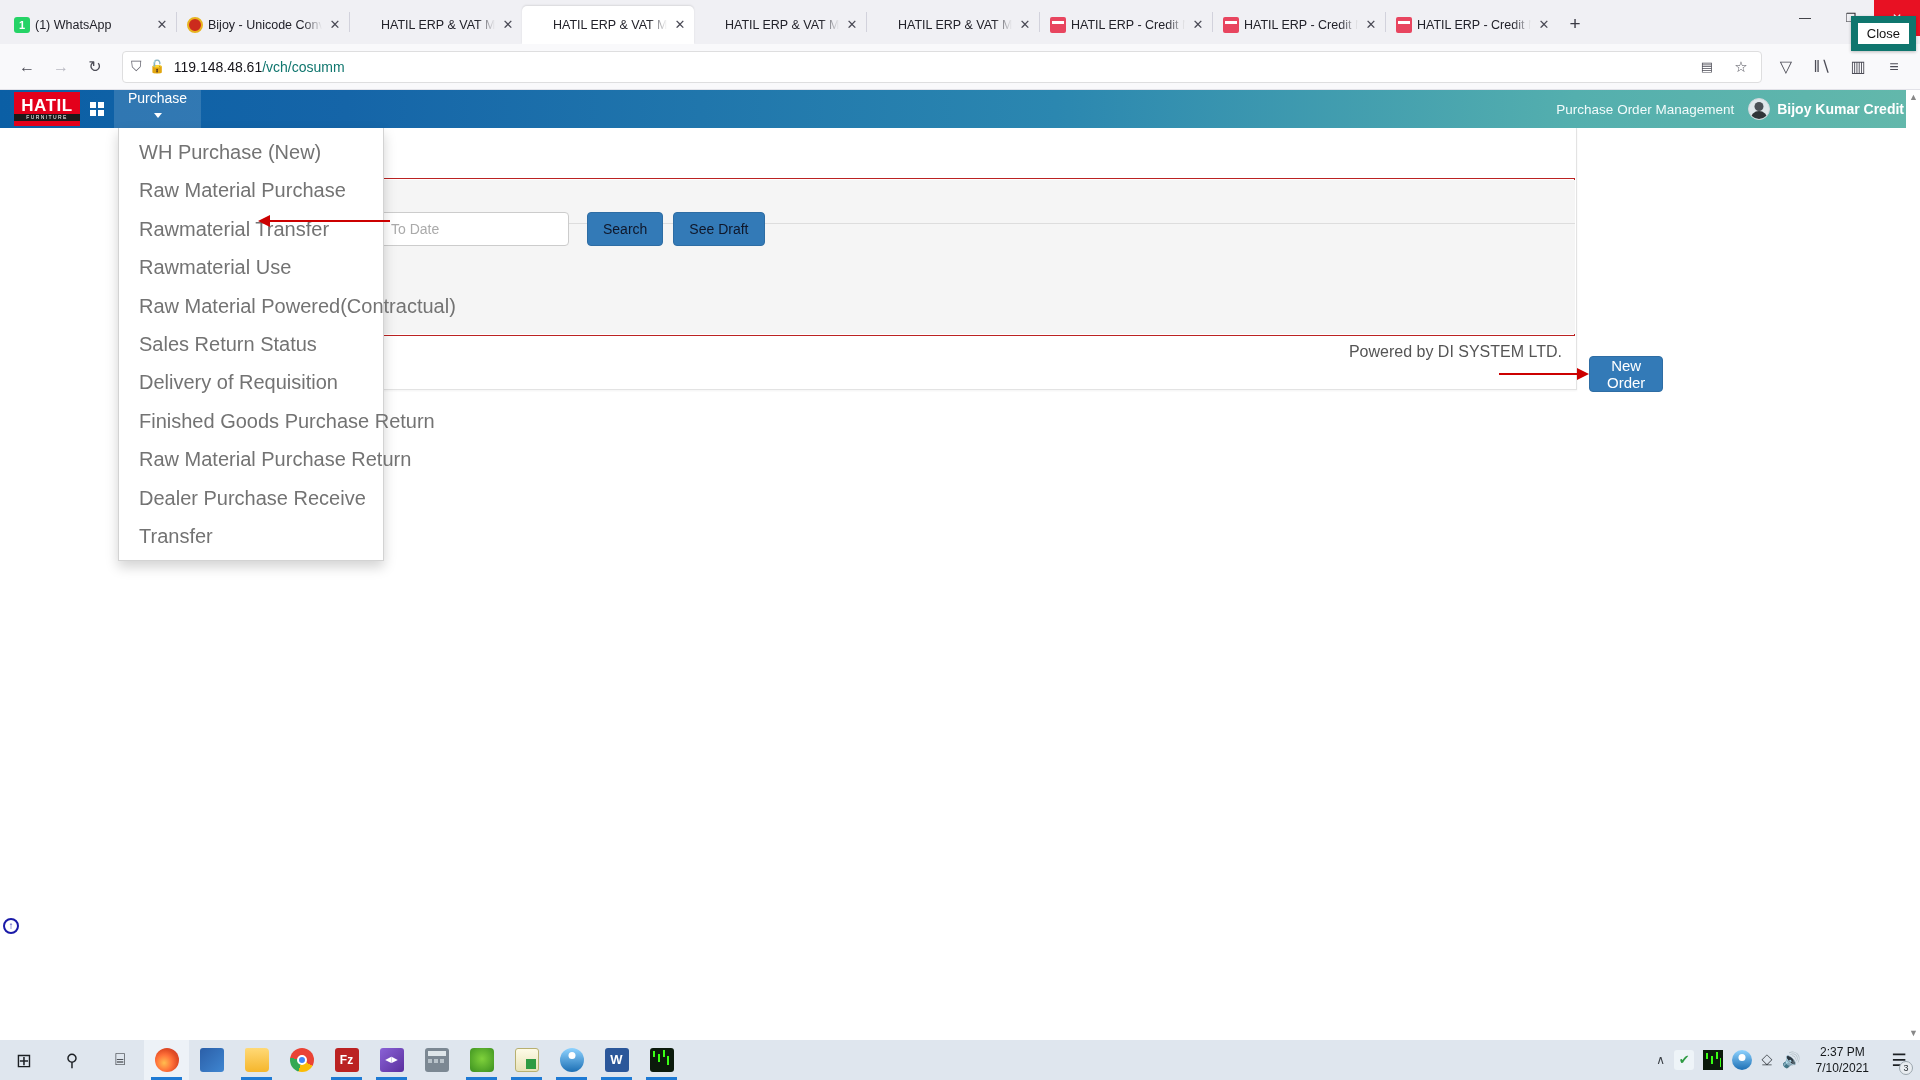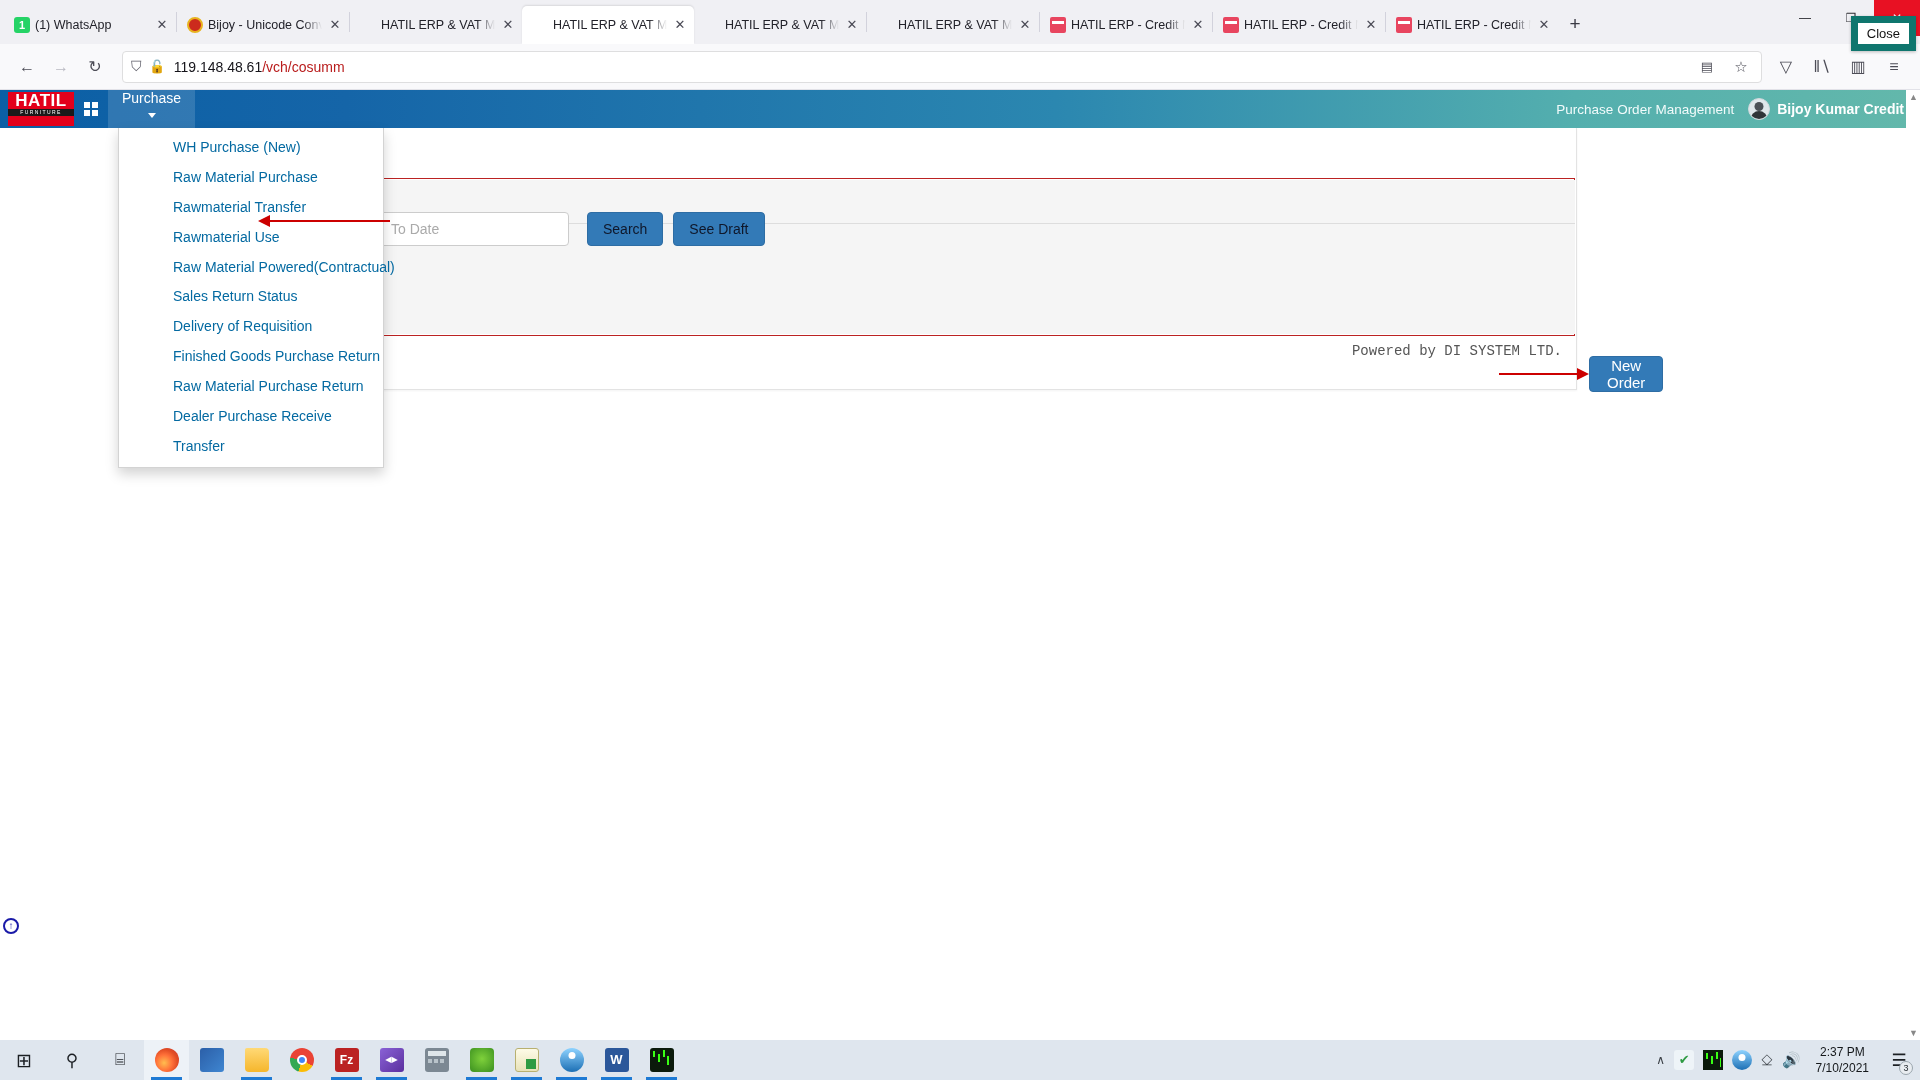--- a/index.html
+++ b/index.html
@@ -68,36 +68,36 @@
     border-bottom:1px solid #e2e2e8;
   }
   .navbtn { width:34px; height:34px; display:flex; align-items:center; justify-content:center; color:#4d4d57; }
   .navbtn.dim { color:#b9b9c2; }
   .urlbar {
     flex:1 1 auto; height:32px; margin:0 8px 0 10px; background:#ffffff;
     border:1px solid #dededf; border-radius:4px; display:flex; align-items:center;
     padding:0 8px; gap:8px;
   }
   .url-text { font-size:14px; color:#15141a; white-space:nowrap; }
-  .url-text .path { color:#b91c1c; }
+  .url-text .path { color:#0f766e; }
   .url-right { margin-left:auto; display:flex; gap:10px; align-items:center; }
   .tool-icons { display:flex; align-items:center; gap:4px; }
   .tool-icons .navbtn { width:32px; height:32px; }
 
   
   .page { position:absolute; left:0; top:90px; width:1920px; height:950px; background:#ffffff; overflow:hidden; }
 
   .erp-navbar {
     position:absolute; left:0; top:0; width:1920px; height:38px;
     background:linear-gradient(to right,#0b5fa5 0%,#1565a8 18%,#2b87b0 55%,#54afae 82%,#63b8ab 100%);
     display:flex; align-items:center;
   }
   .hatil-logo {
-    width:66px; height:34px; background:#e3001b; margin-left:8px;
-    display:flex; flex-direction:column; align-items:center; 
+    width:66px; height:34px; background:#e3001b; margin-left:14px;
+    display:flex; flex-direction:column; align-items:center; justify-content:center;
     color:#ffffff; line-height:1;
   }
   .hatil-logo .l1 { font-size:17px; font-weight:bold; letter-spacing:.5px; }
   .hatil-logo .l2 { font-size:5px; letter-spacing:1.4px; background:#1a1a1a; color:#fff; width:100%; text-align:center; padding:1px 0; }
   .grid-icon {
     width:34px; height:38px; display:flex; align-items:center; justify-content:center;
   }
   .grid-icon i { display:block; width:14px; height:14px;
     background:
       linear-gradient(#fff,#fff) 0 0/6px 6px no-repeat,
@@ -118,21 +118,21 @@
   .avatar::after { content:""; position:absolute; left:50%; bottom:-2px; width:17px; height:10px; border-radius:9px 9px 0 0; background:#2f3438; transform:translateX(-50%); }
   .username { color:#ffffff; font-size:14px; font-weight:bold; }
 
   
   .dropdown {
     position:absolute; left:118px; top:38px; width:266px;
     background:#ffffff; border:1px solid #d3d3d3; border-top:none;
     box-shadow:0 6px 12px rgba(0,0,0,.175); padding:5px 0; z-index:30;
   }
   .dd-item {
-    padding:5px 20px; font-size:14px; color:#0369a1; line-height:1.42; cursor:pointer; white-space:nowrap;margin-left:34px;
+    padding:5px 20px; font-size:20px; color:#737373; line-height:1.42; cursor:pointer; white-space:nowrap;
   }
 
   
   .card {
     position:absolute; left:132px; top:38px; width:1445px; height:262px;
     background:#ffffff; border:1px solid #e3e3e3; border-top:none;
     box-shadow:0 1px 2px rgba(0,0,0,.05);
   }
   .card-topstrip { height:50px; }
 
@@ -190,21 +190,21 @@
   }
 
   .new-order-btn {
     position:absolute; left:1456px; top:228px; height:36px; padding:0 17px;
     background:#337ab7; border:1px solid #2e6da4; border-radius:4px;
     color:#ffffff; font-size:15px; cursor:pointer;
     font-family:"Liberation Sans", sans-serif;
   }
 
   .powered {
-    position:absolute; right:14px; top:215px; font-size:14px; color:#555555;font-family:Liberation Mono, monospace;
+    position:absolute; right:14px; top:215px; font-size:16px; color:#555555;
   }
   .copyright {
     position:absolute; left:0; right:0; top:365px; text-align:center;
     font-size:11.5px; color:#777777; letter-spacing:.2px;
   }
 
   .scrolltop {
     position:absolute; left:3px; top:828px; width:16px; height:16px;
     border-radius:50%; border:2px solid #1a1aa8; color:#1a1aa8;
     font-size:10px; line-height:12px; text-align:center; font-weight:bold;

